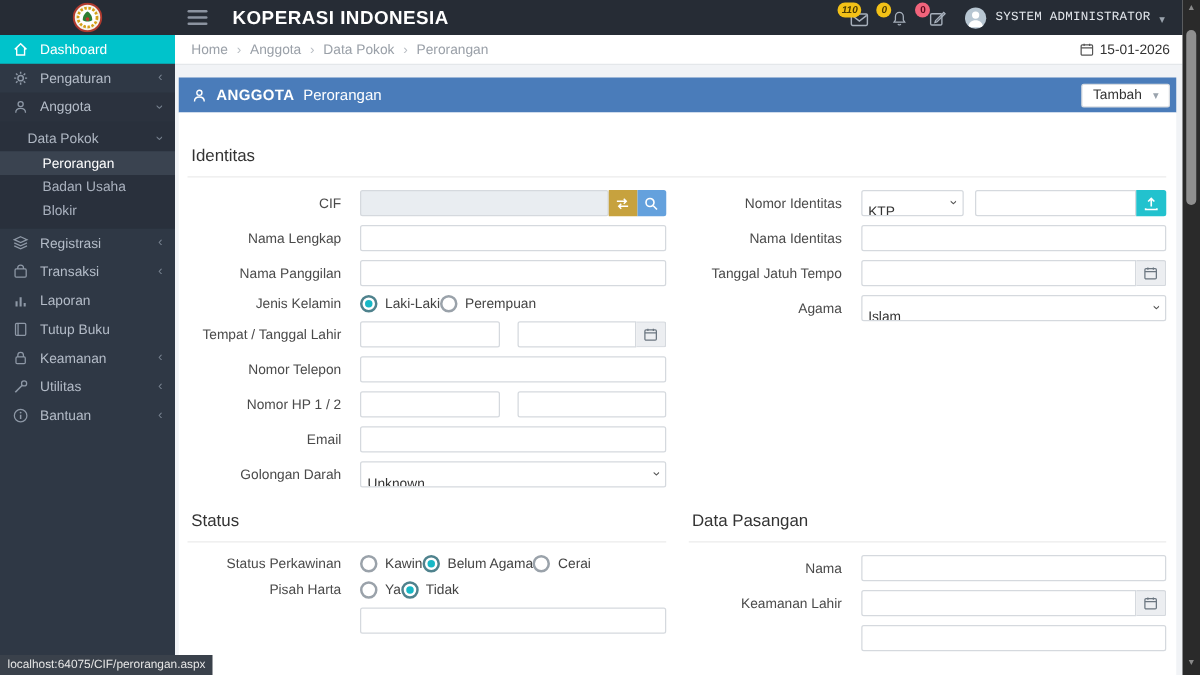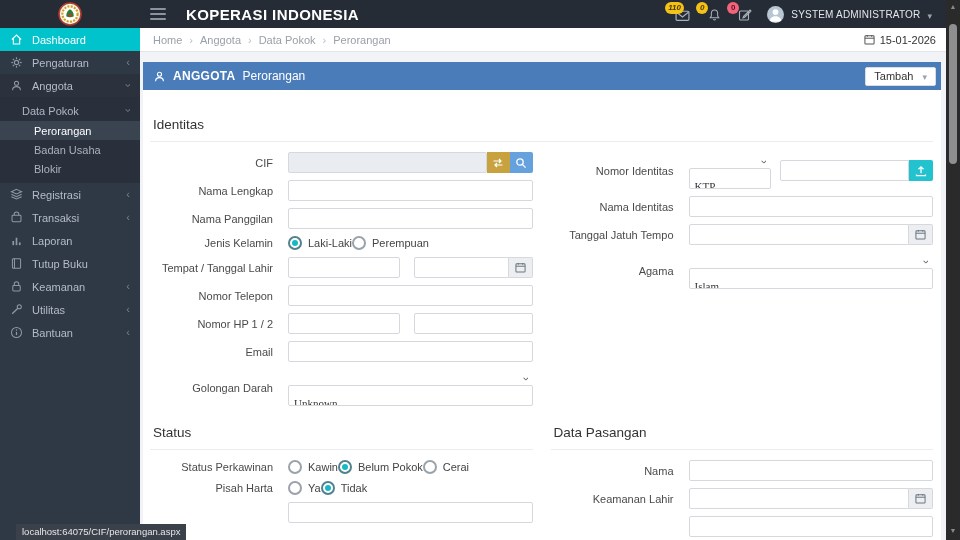--- a/index.html
+++ b/index.html
@@ -13,21 +13,21 @@
   .hamburger { width:16px; display:flex; flex-direction:column; gap:3px; margin-left:10px; cursor:pointer; }
   .hamburger span { display:block; height:2px; background:#8b93a0; border-radius:1px; }
   .nav-title { color:#fff; font-size:15px; font-weight:bold; letter-spacing:.4px; margin-left:20px; }
   .nav-right { margin-left:auto; display:flex; align-items:center; gap:15px; padding-right:14px; }
   .nav-ic { position:relative; width:16px; height:16px; display:flex; align-items:flex-end; justify-content:flex-end; }
   .badge { position:absolute; top:-4px; left:-9px; min-width:12px; height:12px; border-radius:7px; font-size:8px; line-height:12px; text-align:center; padding:0 3px; font-weight:bold; }
   .badge.yellow { background:#f3c117; color:#4d3c00;font-style:italic; }
   .badge.pink   { background:#f2647c; color:#5d0d1e; }
   .nav-user { display:flex; align-items:center; gap:7px; cursor:pointer; }
   .avatar { width:17px; height:17px; border-radius:50%; background:#b7c6d2; overflow:hidden; display:flex; align-items:center; justify-content:center; }
-  .user-name { color:#e3e7ec; font-size:10px; letter-spacing:.2px; }
+  .user-name { color:#e3e7ec; font-size:10px; letter-spacing:.2px;font-family:Liberation Mono, monospace; }
   .caret::after { content:"▾"; color:#9aa3ad; font-size:9px; }
 
   
   .sidebar { position:absolute; top:28px; left:0; width:140px; height:512px; background:#2f3845; z-index:4; }
   .sitem { height:23px; display:flex; align-items:center; padding:0 10px; font-size:11px; color:#b4bcc8; cursor:pointer; }
   .sitem svg { margin-right:9px; flex:none; }
   .chev { margin-left:auto; color:#76808e; font-size:11px; line-height:1; }
   .chev-left::after { content:"‹"; }
   .chev-down { display:inline-block; transform:rotate(-90deg); }
   .chev-down::after { content:"‹"; }
@@ -68,31 +68,31 @@
   .addon { width:24px; height:21px; flex:none; background:#eceef1; border:1px solid #d5d9de; border-left:none; border-radius:0 2px 2px 0; display:flex; align-items:center; justify-content:center; }
   .btn-sq { width:23px; height:21px; flex:none; border:none; display:flex; align-items:center; justify-content:center; cursor:pointer; }
   .btn-mustard { background:#c7a23e; }
   .btn-blue { background:#64a1dd; border-radius:0 2px 2px 0; }
   .btn-teal { background:#22c2ce; border-radius:0 2px 2px 0; width:24px; }
   .gap14 { width:14px; flex:none; }
   .gap9 { width:9px; flex:none; }
   .w112 { width:112px; flex:none; }
 
   .select-wrap { position:relative; display:flex; flex:1; min-width:0; }
-  .select-wrap select { width:100%; height:21px; border:1px solid #d5d9de; border-radius:2px; background:#fff; font-family:Liberation Serif, serif; font-size:11px; color:#333; padding:11px 18px 0 5px; appearance:none; -webkit-appearance:none; outline:none;margin-top:16px; }
+  .select-wrap select { width:100%; height:21px; border:1px solid #d5d9de; border-radius:2px; background:#fff; font-family:Liberation Sans, sans-serif; font-size:11px; color:#333; padding:11px 18px 0 5px; appearance:none; -webkit-appearance:none; outline:none; }
   .select-wrap .sel-chev { position:absolute; right:6px; top:4px; color:#555; font-size:11px; pointer-events:none; }
   .select-wrap.w82 { flex:none; width:82px; }
 
   .radio { display:flex; align-items:center; font-size:11px; color:#444; cursor:pointer; }
   .rdot { width:14px; height:14px; border:2px solid #9aa2aa; border-radius:50%; margin-right:6px; position:relative; flex:none; }
   .rdot.sel { border-color:#4f828d; }
   .rdot.sel::after { content:""; position:absolute; inset:2px; background:#17b8c6; border-radius:50%; }
 
   
-  .statusbar { position:absolute; left:16px; bottom:0; background:#3a414b; color:#e6e6e6; font-size:9.5px; padding:2px 6px 3px; z-index:9; }
+  .statusbar { position:absolute; left:0; bottom:0; background:#3a414b; color:#e6e6e6; font-size:9.5px; padding:2px 6px 3px; z-index:9; }
   .scrollbar { position:absolute; right:0; top:0; width:14px; height:540px; background:#2a2a2a; z-index:10; display:flex; flex-direction:column; align-items:center; }
   .sb-arrow { color:#8a8a8a; font-size:7px; height:14px; line-height:14px; flex:none; }
   .sb-thumb { position:absolute; top:24px; left:3px; width:8px; height:140px; background:#8f8f8f; border-radius:4px; }
   .sb-bottom { position:absolute; bottom:2px; }
 </style>
 </head>
 <body>
 
 <div class="screen">
 
@@ -449,21 +449,21 @@
             <h3 class="sec-title">Status</h3>
             <div class="row">
               <span class="lbl">Status Perkawinan</span>
               <div class="ctrl">
                 <span class="radio">
                   <span class="rdot"></span>
                   <span>Kawin</span>
                 </span>
                 <span class="radio">
                   <span class="rdot sel"></span>
-                  <span>Belum Pokok</span>
+                  <span>Belum Agama</span>
                 </span>
                 <span class="radio">
                   <span class="rdot"></span>
                   <span>Cerai</span>
                 </span>
               </div>
             </div>
             <div class="row">
               <span class="lbl">Pisah Harta</span>
               <div class="ctrl">

